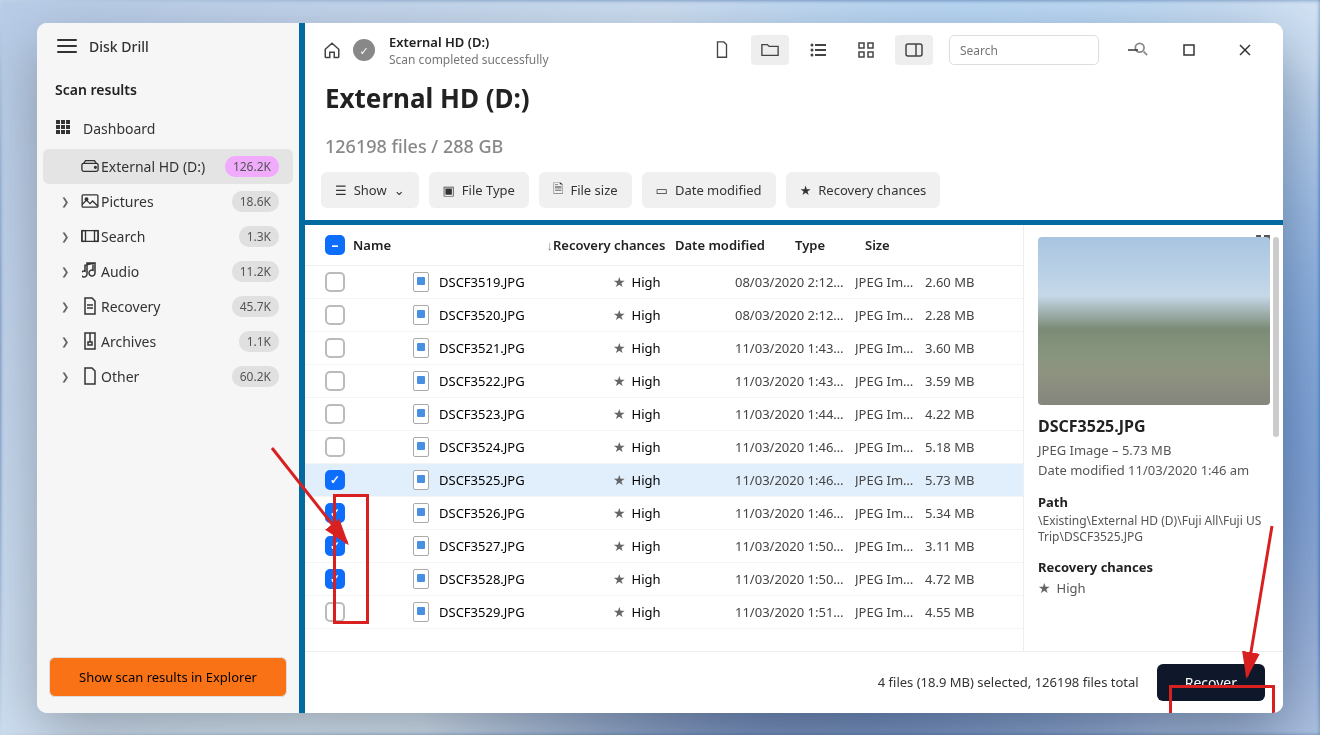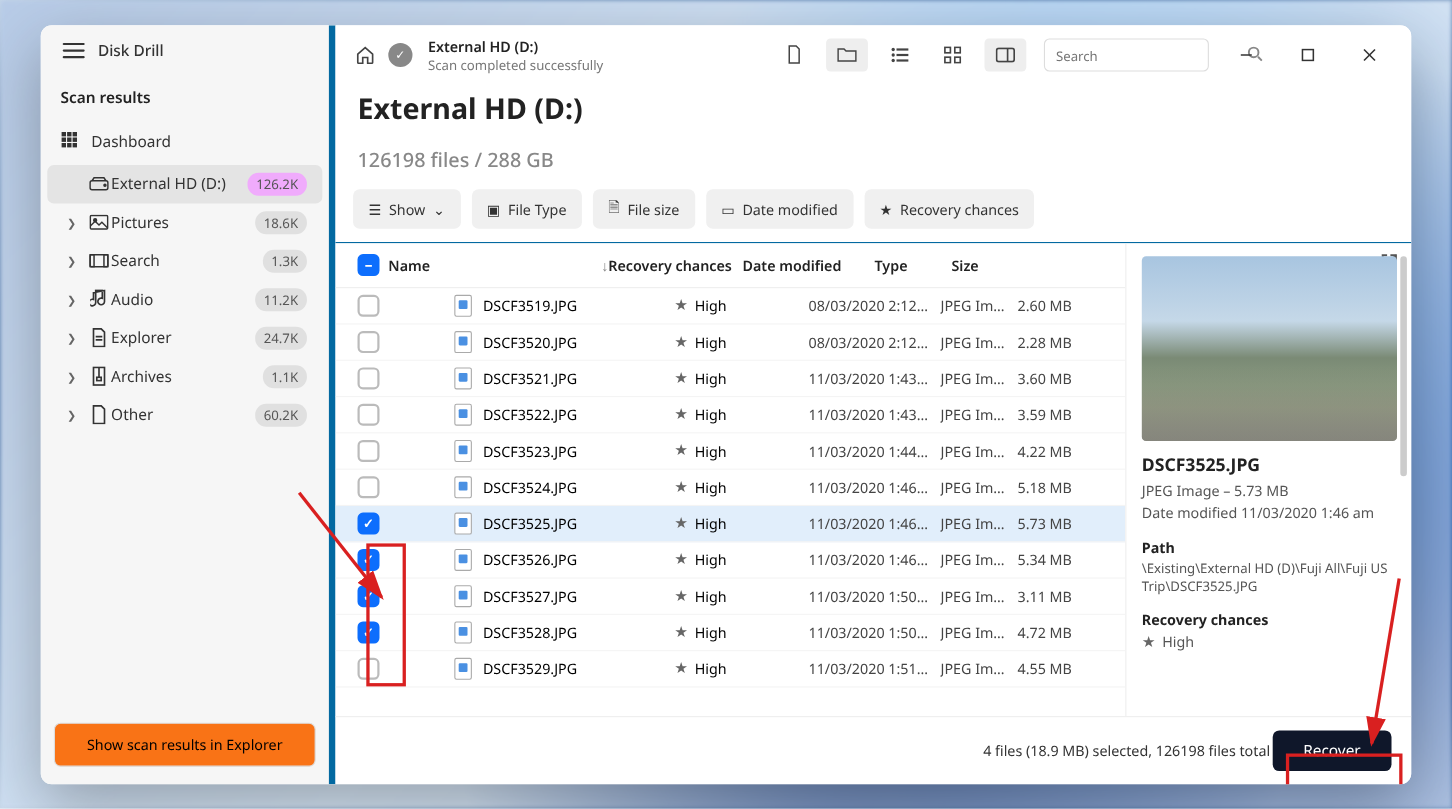--- a/index.html
+++ b/index.html
@@ -130,21 +130,21 @@
 }
 .filter-btn {
   display:flex; align-items:center; gap:7px;
   background:#f0f0f0; border-radius:6px;
   padding:7px 14px;
   font-size:13px; color:#333;
   cursor:pointer;
 }
 
 
-.content { flex:1; display:flex; overflow:hidden; border-top:1px solid #0369a1;}
+.content { flex:1; display:flex; overflow:hidden; border-top:5px solid #0369a1;}
 
 .file-pane { flex:1; display:flex; flex-direction:column; overflow:hidden;}
 
 .table-head {
   display:flex; align-items:center;
   padding: 10px 12px 10px 12px;
   border-bottom:1px solid #eee;
   font-size:13px; font-weight:600; color:#222;
 }
 .col-check { width:36px; display:flex; justify-content:center;}
@@ -212,21 +212,21 @@
 .pv-path { font-size:12px; color:#555; line-height:1.4;}
 
 .pv-scroll { position:absolute; right:4px; top:12px; width:6px; height:380px;}
 .pv-thumb { width:6px; height:200px; background:#ccc; border-radius:3px;}
 
 
 .footer {
   display:flex; align-items:center; justify-content:flex-end;
   padding:12px 18px;
   border-top:1px solid #eee;
-  gap:2px;
+  gap:18px;
 }
 .footer-text { font-size:13px; color:#333;}
 .recover-btn {
   background:#0f172a; color:#fff;
   padding:9px 28px; border-radius:6px;
   font-size:14px; cursor:pointer; border:none;
 }
 
 
 .anno-box { position:absolute; border:3px solid #d92020; pointer-events:none; z-index:50;}
@@ -313,22 +313,22 @@
         </div>
         <div class="tree-item">
           <span class="chevron">❯</span>
           <span class="icon">
             <svg width="14" height="18" viewBox="0 0 14 18" fill="none" stroke="#333" stroke-width="1.5">
               <path d="M2 1h7l3 3v13H2z"></path>
               <line x1="4" y1="8" x2="10" y2="8"></line>
               <line x1="4" y1="11" x2="10" y2="11"></line>
             </svg>
           </span>
-          <span class="label">Explorer</span>
-          <span class="count">24.7K</span>
+          <span class="label">Recovery</span>
+          <span class="count">45.7K</span>
         </div>
         <div class="tree-item">
           <span class="chevron">❯</span>
           <span class="icon">
             <svg width="14" height="18" viewBox="0 0 14 18" fill="none" stroke="#333" stroke-width="1.5">
               <rect x="2" y="1" width="10" height="16"></rect>
               <line x1="7" y1="1" x2="7" y2="10"></line>
               <rect x="5" y="10" width="4" height="3"></rect>
             </svg>
           </span>

